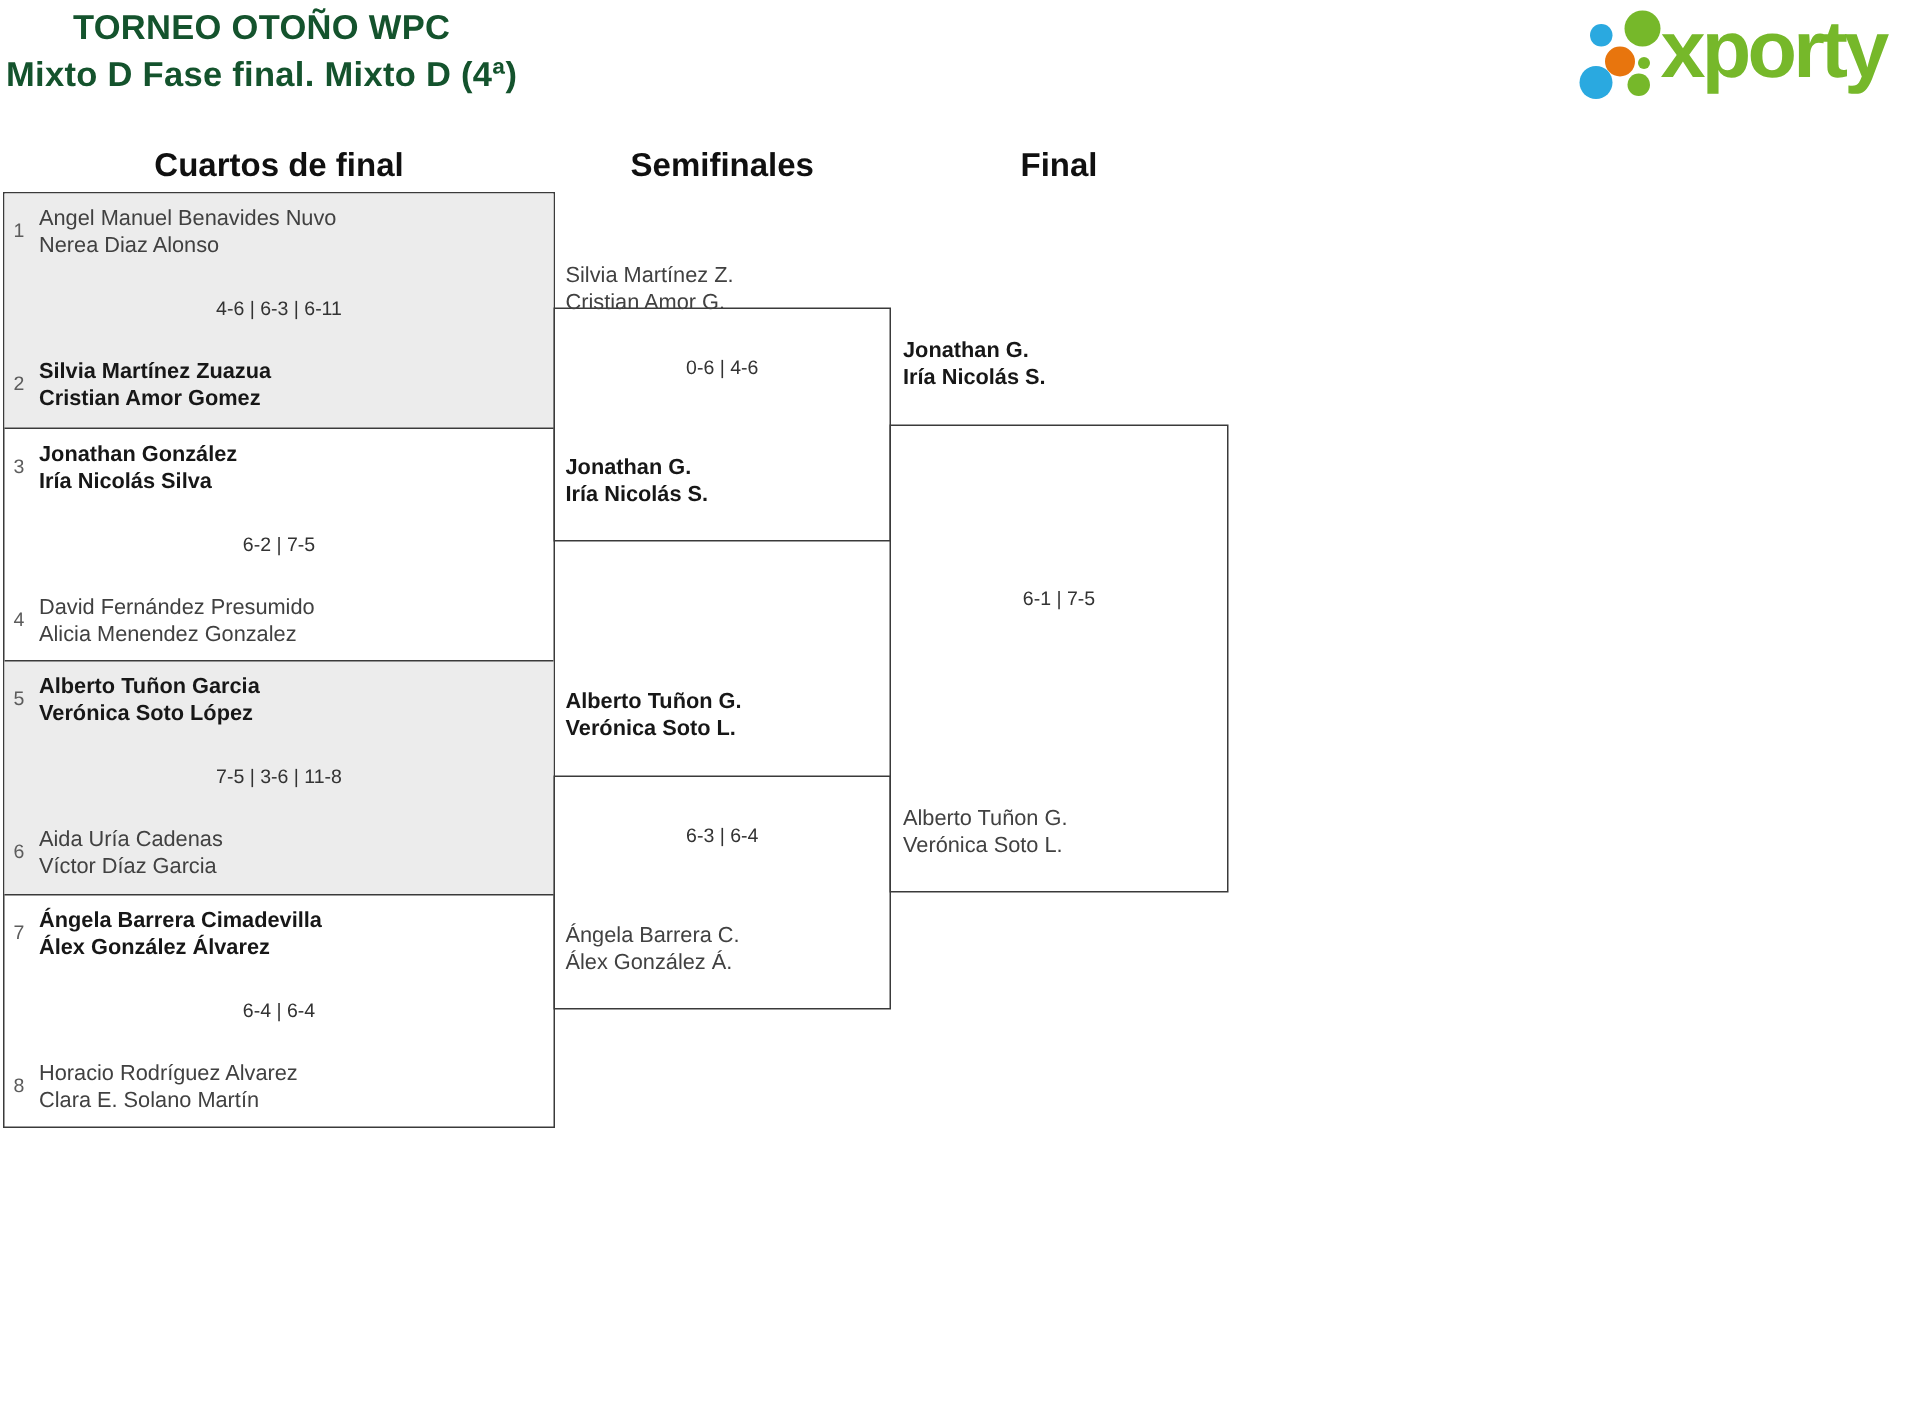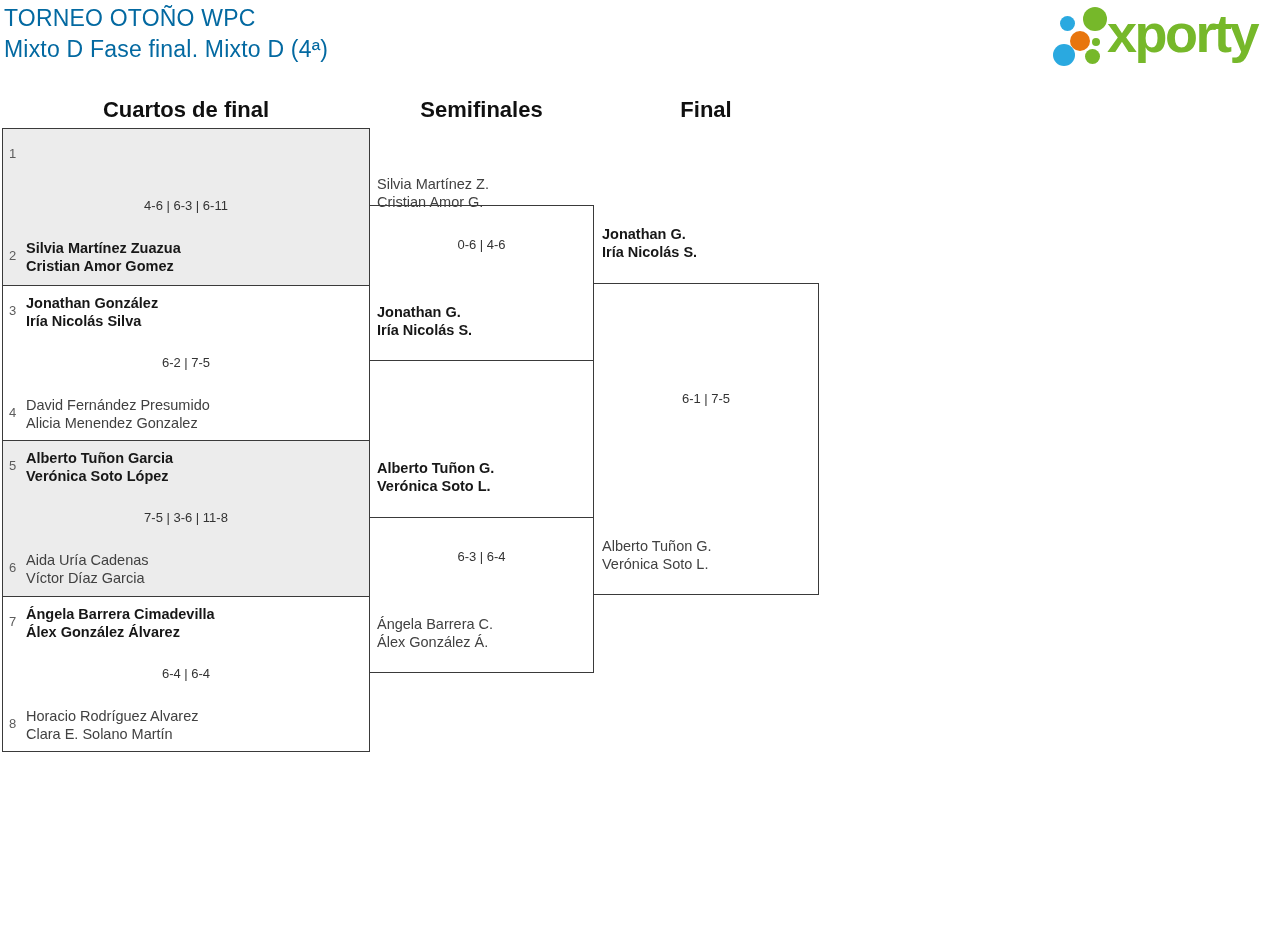--- a/index.html
+++ b/index.html
@@ -7,22 +7,22 @@
     --logo-blue:#2aa9e0;
     --logo-orange:#e8750d;
     --alt-bg:#ececec;
     --line-color:#3a3a3a;
   }
   *{margin:0;padding:0;box-sizing:border-box;}
   body{background:#fff;font-family:"Liberation Sans","DejaVu Sans",sans-serif;}
   .page{position:relative;width:1280px;height:949px;background:#fff;overflow:hidden;}
 
   
-  .title{position:absolute;left:4px;top:3px;font-size:23px;font-weight:400;
-         line-height:31px;color:#0369a1;letter-spacing:.2px;}
+  .title{position:absolute;left:4px;top:3px;font-size:23px;font-weight:700;
+         line-height:31px;color:#14532d;letter-spacing:.2px;text-align:center;}
   .title .tline{display:block;white-space:nowrap;}
 
   
   .logo{position:absolute;left:1050px;top:3px;width:226px;height:66px;}
   .logo .dot{position:absolute;border-radius:50%;}
   .d-blue-sm{left:10px;top:13px;width:15px;height:15px;background:var(--logo-blue);}
   .d-green-lg{left:33px;top:4px;width:24px;height:24px;background:var(--logo-green);}
   .d-orange{left:20px;top:28px;width:20px;height:20px;background:var(--logo-orange);}
   .d-green-xs{left:42px;top:35px;width:8px;height:8px;background:var(--logo-green);}
   .d-blue-lg{left:3px;top:41px;width:22px;height:22px;background:var(--logo-blue);}
@@ -94,20 +94,24 @@
   </div>
 
   <div class="round-h rh-1">Cuartos de final</div>
   <div class="round-h rh-2">Semifinales</div>
   <div class="round-h rh-3">Final</div>
 
   <div class="qf-col">
 
     <div class="qf-match qf-m1 alt">
       <span class="seed qf-seed-top">1</span>
+      <div class="team qf-team-top">
+        <span class="line">Angel Manuel Benavides Nuvo</span>
+        <span class="line">Nerea Diaz Alonso</span>
+      </div>
       <div class="score qf-score">4-6 | 6-3 | 6-11</div>
       <span class="seed qf-seed-bot">2</span>
       <div class="team qf-team-bot winner">
         <span class="line">Silvia Martínez Zuazua</span>
         <span class="line">Cristian Amor Gomez</span>
       </div>
     </div>
 
     <div class="qf-match qf-m2">
       <span class="seed qf-seed-top">3</span>

